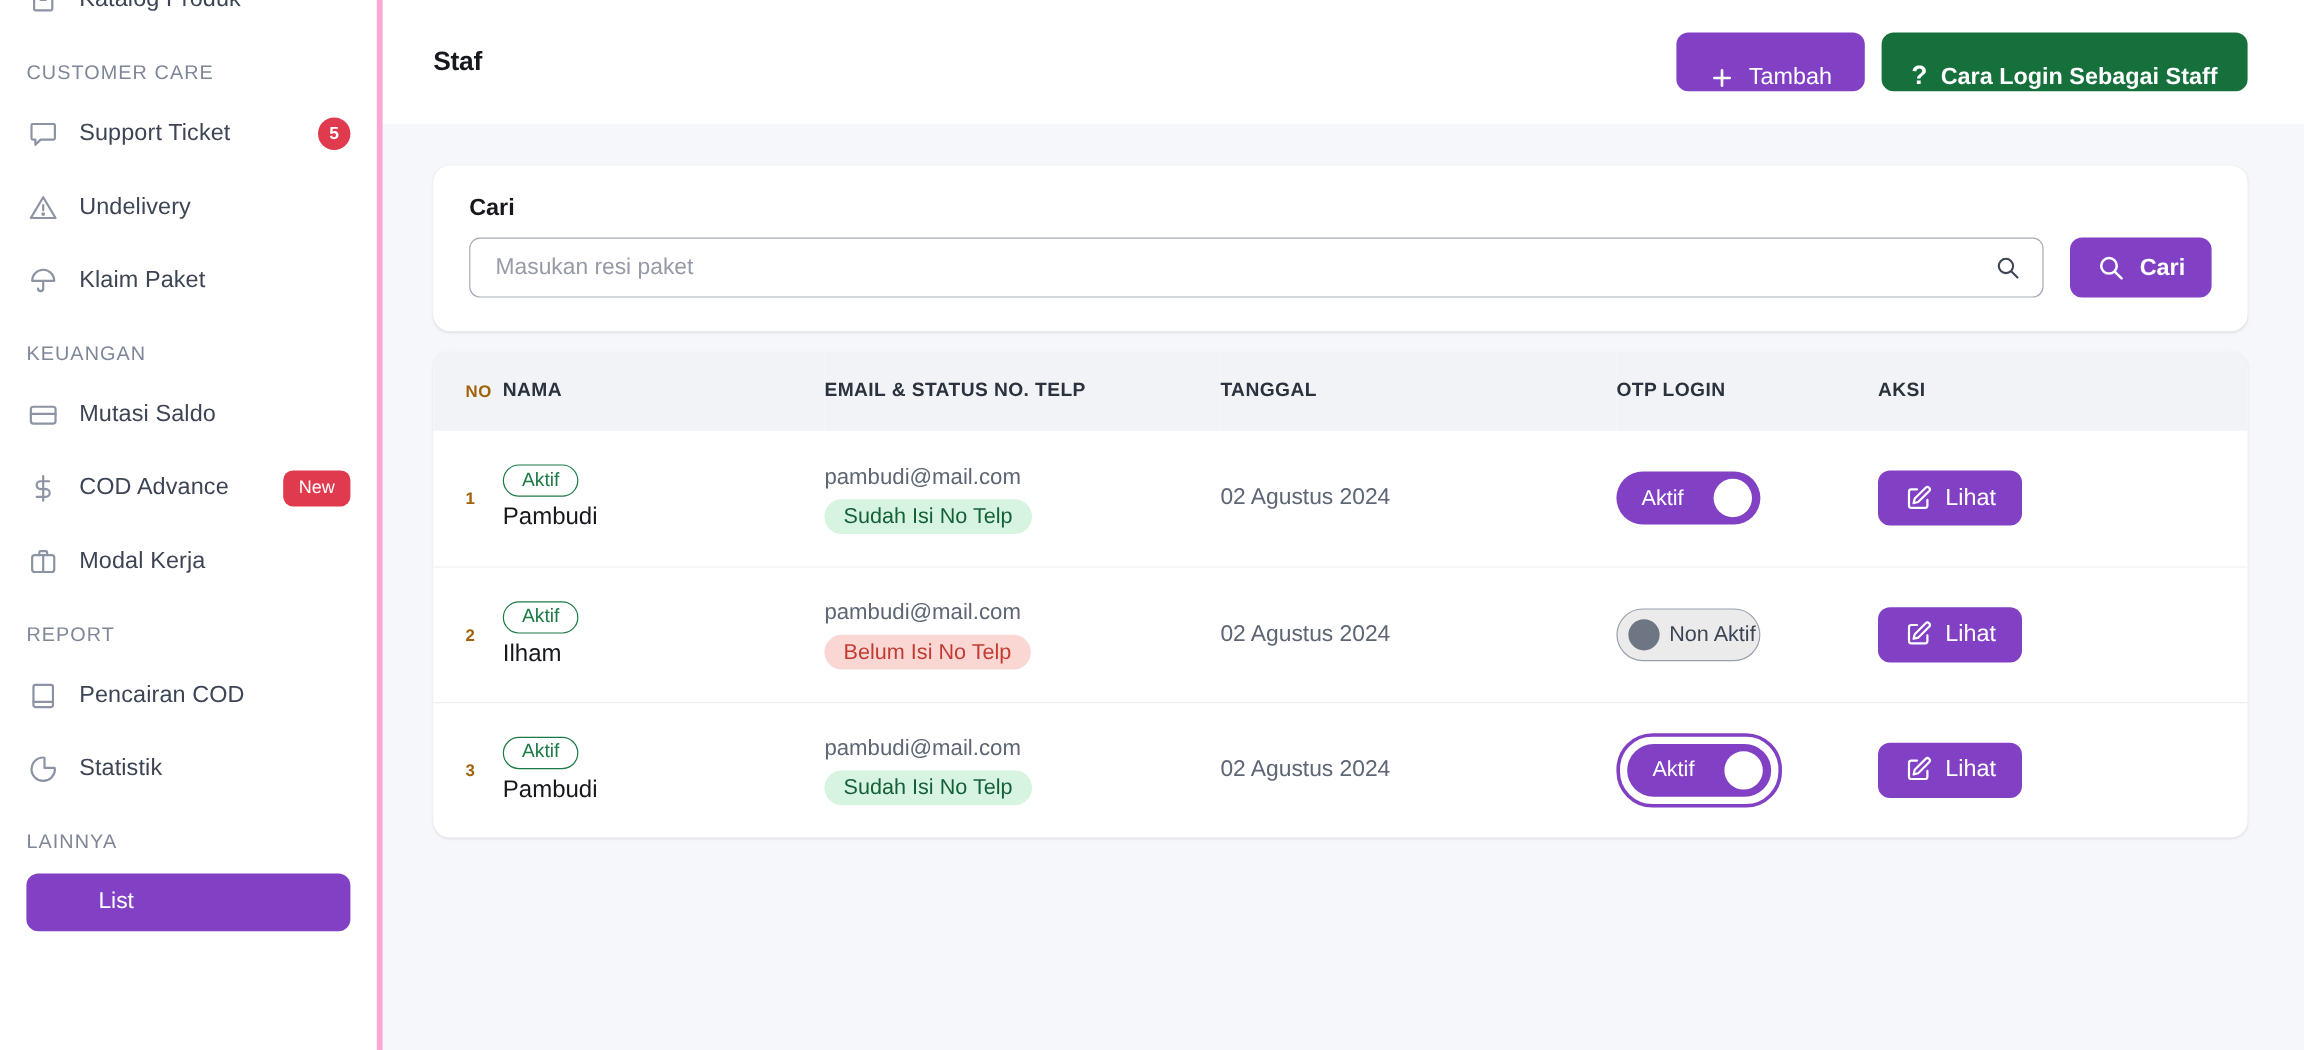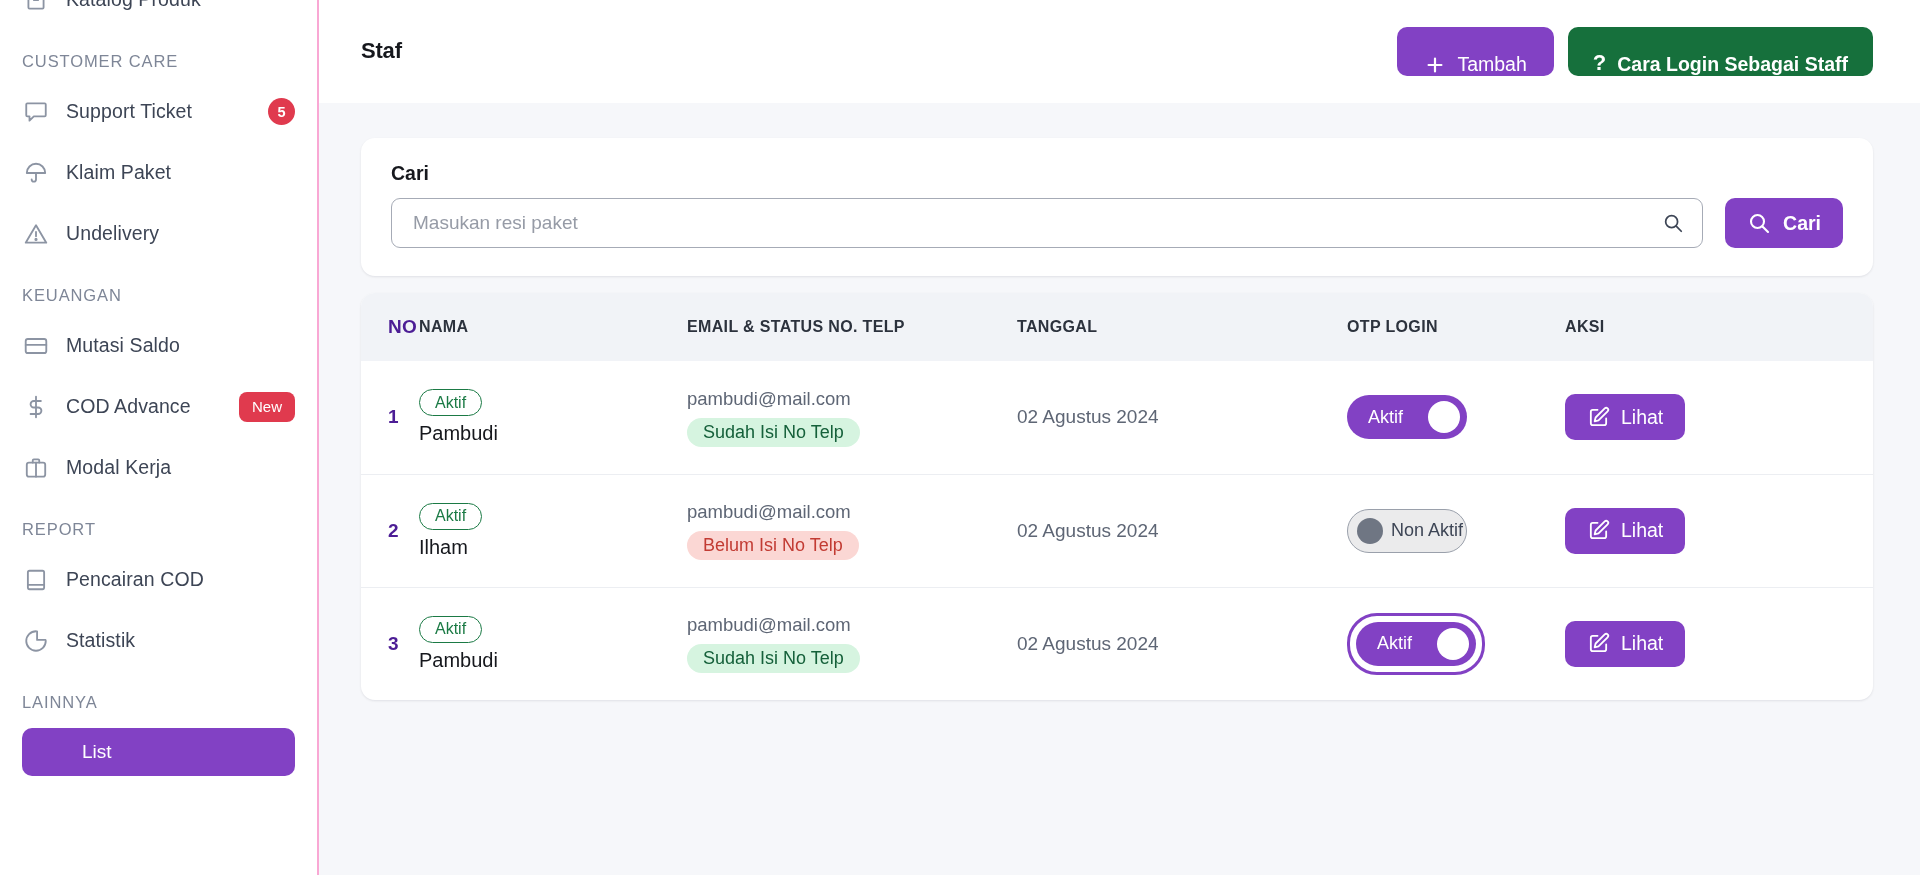--- a/index.html
+++ b/index.html
@@ -8,21 +8,21 @@
     font-family: "Liberation Sans", sans-serif;
     background: #ffffff;
     overflow: hidden;
   }
   .app { display: flex; width: 1920px; height: 875px; }
 
   
   .sidebar {
     width: 319px; height: 875px; flex: 0 0 319px;
     background: #ffffff;
-    border-right: 2px solid #f9a8d4;
+    border-right: 5px solid #f9a8d4;
     padding: 0 0 0 0;
     position: relative;
     overflow: hidden;
   }
   .sb-scroll { padding: 0 22px 0 22px; }
   .sb-item {
     display: flex; align-items: center;
     height: 61px;
     gap: 16px;
     cursor: pointer;
@@ -142,21 +142,21 @@
     height: 66px;
     white-space: nowrap;
   }
   tbody td {
     padding: 0; vertical-align: middle;
     border-bottom: 1px solid #eceef2;
     height: 113px;
     font-size: 19px; color: #3d4555;
   }
   tbody tr:last-child td { border-bottom: none; }
-  .c-no  { width: 58px;  padding-left: 27px !important; font-size: 19px; font-weight: 700; color: #4c1d95; }
+  .c-no  { width: 58px;  padding-left: 27px !important; font-size: 14px; font-weight: 700; color: #a16207; }
   .c-nama{ width: 268px; }
   .c-mail{ width: 330px; }
   .c-tgl { width: 330px; }
   .c-otp { width: 218px; }
   .c-aksi{ }
 
   .chip-aktif {
     display: inline-flex; align-items: center; justify-content: center;
     border: 1.4px solid #1b7a45; color: #1b7a45;
     border-radius: 20px; height: 27px; padding: 0 15px;
@@ -241,36 +241,36 @@
           </svg>
         </span>
         <span class="lbl">Support Ticket</span>
         <span class="spacer"></span>
         <span class="badge-count">5</span>
       </div>
 
       <div class="sb-item">
         <span class="ico">
           <svg width="26" height="26" viewBox="0 0 24 24" fill="none" stroke="currentColor" stroke-width="1.7" stroke-linecap="round" stroke-linejoin="round">
-            <path d="M3.5 12a8.5 8.5 0 0 1 17 0z"></path>
-              <path d="M12 12v6a2 2 0 0 1-4 0"></path>
-          </svg>
-        </span>
-        <span class="lbl">Klaim Paket</span>
-      </div>
-
-      <div class="sb-item">
-        <span class="ico">
-          <svg width="26" height="26" viewBox="0 0 24 24" fill="none" stroke="currentColor" stroke-width="1.7" stroke-linecap="round" stroke-linejoin="round">
             <path d="M12 4 2.5 20h19L12 4z"></path>
               <path d="M12 10v4"></path>
               <circle cx="12" cy="17" r=".6" fill="currentColor"></circle>
           </svg>
         </span>
         <span class="lbl">Undelivery</span>
+      </div>
+
+      <div class="sb-item">
+        <span class="ico">
+          <svg width="26" height="26" viewBox="0 0 24 24" fill="none" stroke="currentColor" stroke-width="1.7" stroke-linecap="round" stroke-linejoin="round">
+            <path d="M3.5 12a8.5 8.5 0 0 1 17 0z"></path>
+              <path d="M12 12v6a2 2 0 0 1-4 0"></path>
+          </svg>
+        </span>
+        <span class="lbl">Klaim Paket</span>
       </div>
 
       <div class="sb-section">KEUANGAN</div>
 
       <div class="sb-item">
         <span class="ico">
           <svg width="26" height="26" viewBox="0 0 24 24" fill="none" stroke="currentColor" stroke-width="1.7" stroke-linecap="round" stroke-linejoin="round">
             <rect x="2.5" y="5.5" width="19" height="13" rx="2"></rect>
               <path d="M2.5 11h19"></path>
           </svg>

